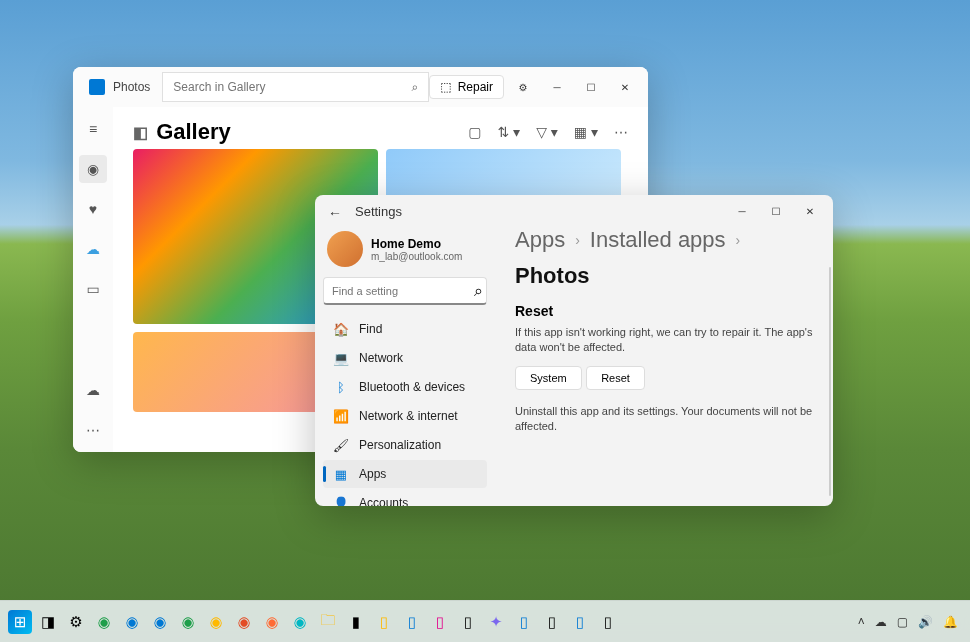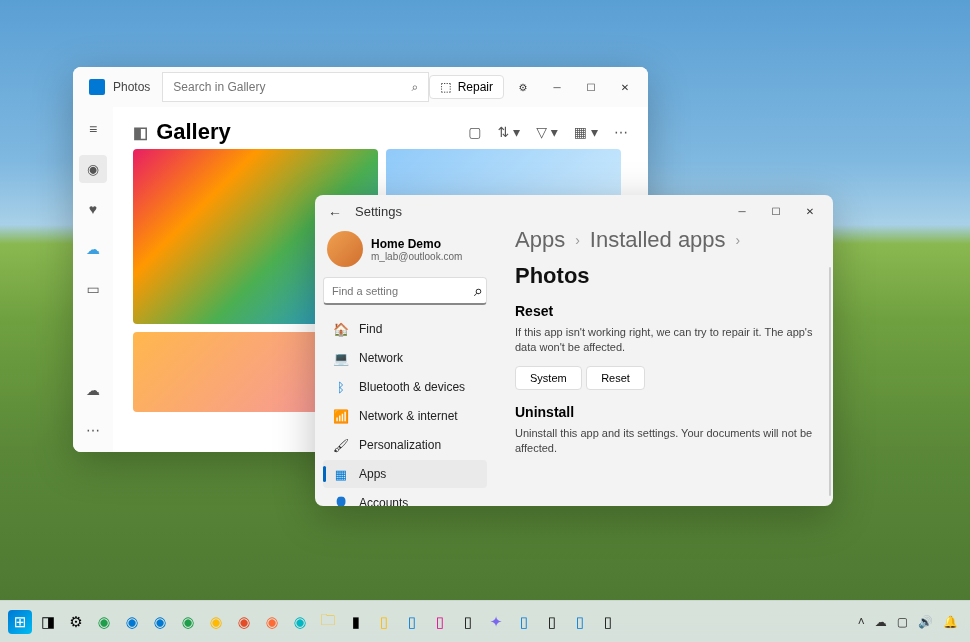--- a/index.html
+++ b/index.html
@@ -173,21 +173,20 @@
         <span class="bc-link">Apps</span>
         <span class="bc-sep">›</span>
         <span class="bc-link">Installed apps</span>
         <span class="bc-sep">›</span>
         <span class="bc-current">Photos</span>
       </div>
       <div class="section-title">Reset</div>
       <div class="section-desc">If this app isn't working right, we can try to repair it. The app's data won't be affected.</div>
       <button class="action-btn">System</button>
       <button class="action-btn">Reset</button>
-      <div class="section-title">Uninstall</div>
       <div class="section-desc">Uninstall this app and its settings. Your documents will not be affected.</div>
       
       <div class="scroll-hint"></div>
     </div>
   </div>
 </div>
 
 <div class="taskbar">
   <div class="taskbar-left">
     <div class="tb-icon tb-start">⊞</div>

